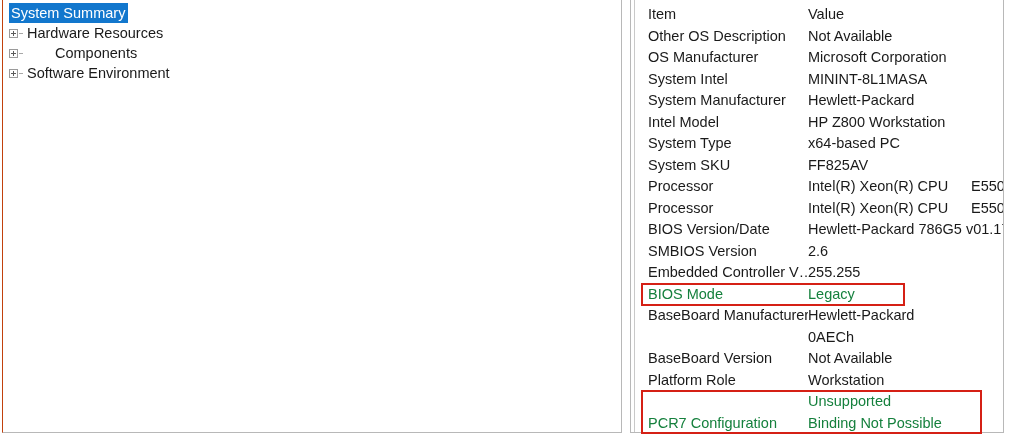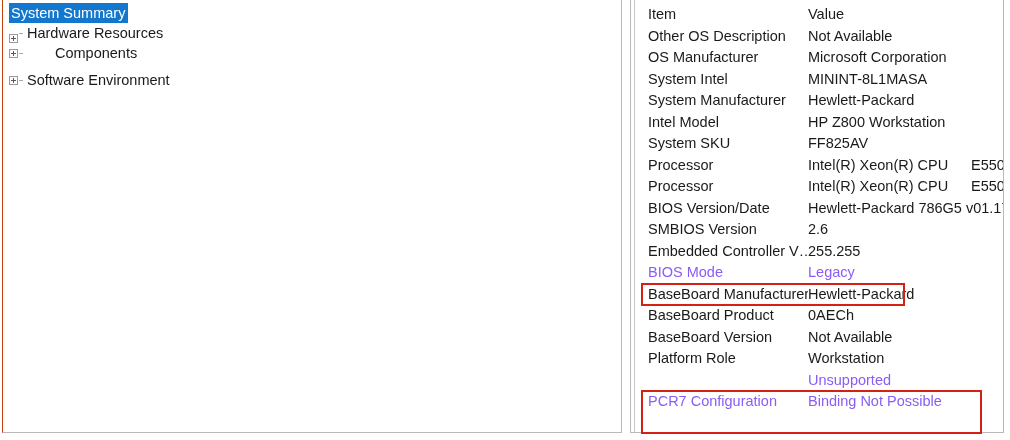--- a/index.html
+++ b/index.html
@@ -153,21 +153,21 @@
   .cell-value2 {
     position: absolute;
     left: 340px;
     top: 0;
     white-space: nowrap;
   }
 
   
   .detail-row.hl .cell-item,
   .detail-row.hl .cell-value {
-    color: #8b5cf6;
+    color: #15803d;
   }
 
   
   .redbox {
     position: absolute;
     border: 2px solid #d52015;
     box-sizing: border-box;
     pointer-events: none;
     background: transparent;
   }
@@ -188,31 +188,31 @@
 <body>
 
 <div id="screen">
 
   <div id="tree-pane">
     <div id="tree-list">
         <div class="tree-row root selected" style="margin-top: 3px;">
           <span style="display: inline-block; width: 0px;"></span>
           <span class="tree-label">System Summary</span>
         </div>
-        <div class="tree-row child" style="margin-top: 0px; align-items: flex-end;">
+        <div class="tree-row child" style="margin-top: 0px;">
           <span class="expander"></span>
           <span class="connector"></span>
           <span class="tree-label">Hardware Resources</span>
         </div>
         <div class="tree-row child" style="margin-top: 0px; gap: 28px;">
           <span class="expander"></span>
           <span class="connector"></span>
           <span class="tree-label">Components</span>
         </div>
-        <div class="tree-row child" style="margin-top: 7px;">
+        <div class="tree-row child" style="margin-top: 0px;">
           <span class="expander"></span>
           <span class="connector"></span>
           <span class="tree-label">Software Environment</span>
         </div>
       </div>
   </div>
 
   <div id="detail-pane">
     <div id="detail-list">
         <div class="detail-row" style="margin-top: 4px;">
@@ -233,20 +233,24 @@
         </div>
         <div class="detail-row">
           <span class="cell-item">System Manufacturer</span>
           <span class="cell-value">Hewlett-Packard</span>
         </div>
         <div class="detail-row">
           <span class="cell-item">Intel Model</span>
           <span class="cell-value">HP Z800 Workstation</span>
         </div>
         <div class="detail-row">
+          <span class="cell-item">System Type</span>
+          <span class="cell-value">x64-based PC</span>
+        </div>
+        <div class="detail-row">
           <span class="cell-item">System SKU</span>
           <span class="cell-value">FF825AV</span>
         </div>
         <div class="detail-row">
           <span class="cell-item">Processor</span>
           <span class="cell-value">Intel(R) Xeon(R) CPU</span>
           <span class="cell-value2">E5506</span>
         </div>
         <div class="detail-row">
           <span class="cell-item">Processor</span>
@@ -267,21 +271,20 @@
         </div>
         <div class="detail-row hl">
           <span class="cell-item">BIOS Mode</span>
           <span class="cell-value">Legacy</span>
         </div>
         <div class="detail-row">
           <span class="cell-item">BaseBoard Manufacturer</span>
           <span class="cell-value">Hewlett-Packard</span>
         </div>
         <div class="detail-row">
-          <span class="cell-item">BaseBoard Product</span>
           <span class="cell-value">0AECh</span>
         </div>
         <div class="detail-row">
           <span class="cell-item">BaseBoard Version</span>
           <span class="cell-value">Not Available</span>
         </div>
         <div class="detail-row">
           <span class="cell-item">Platform Role</span>
           <span class="cell-value">Workstation</span>
         </div>

